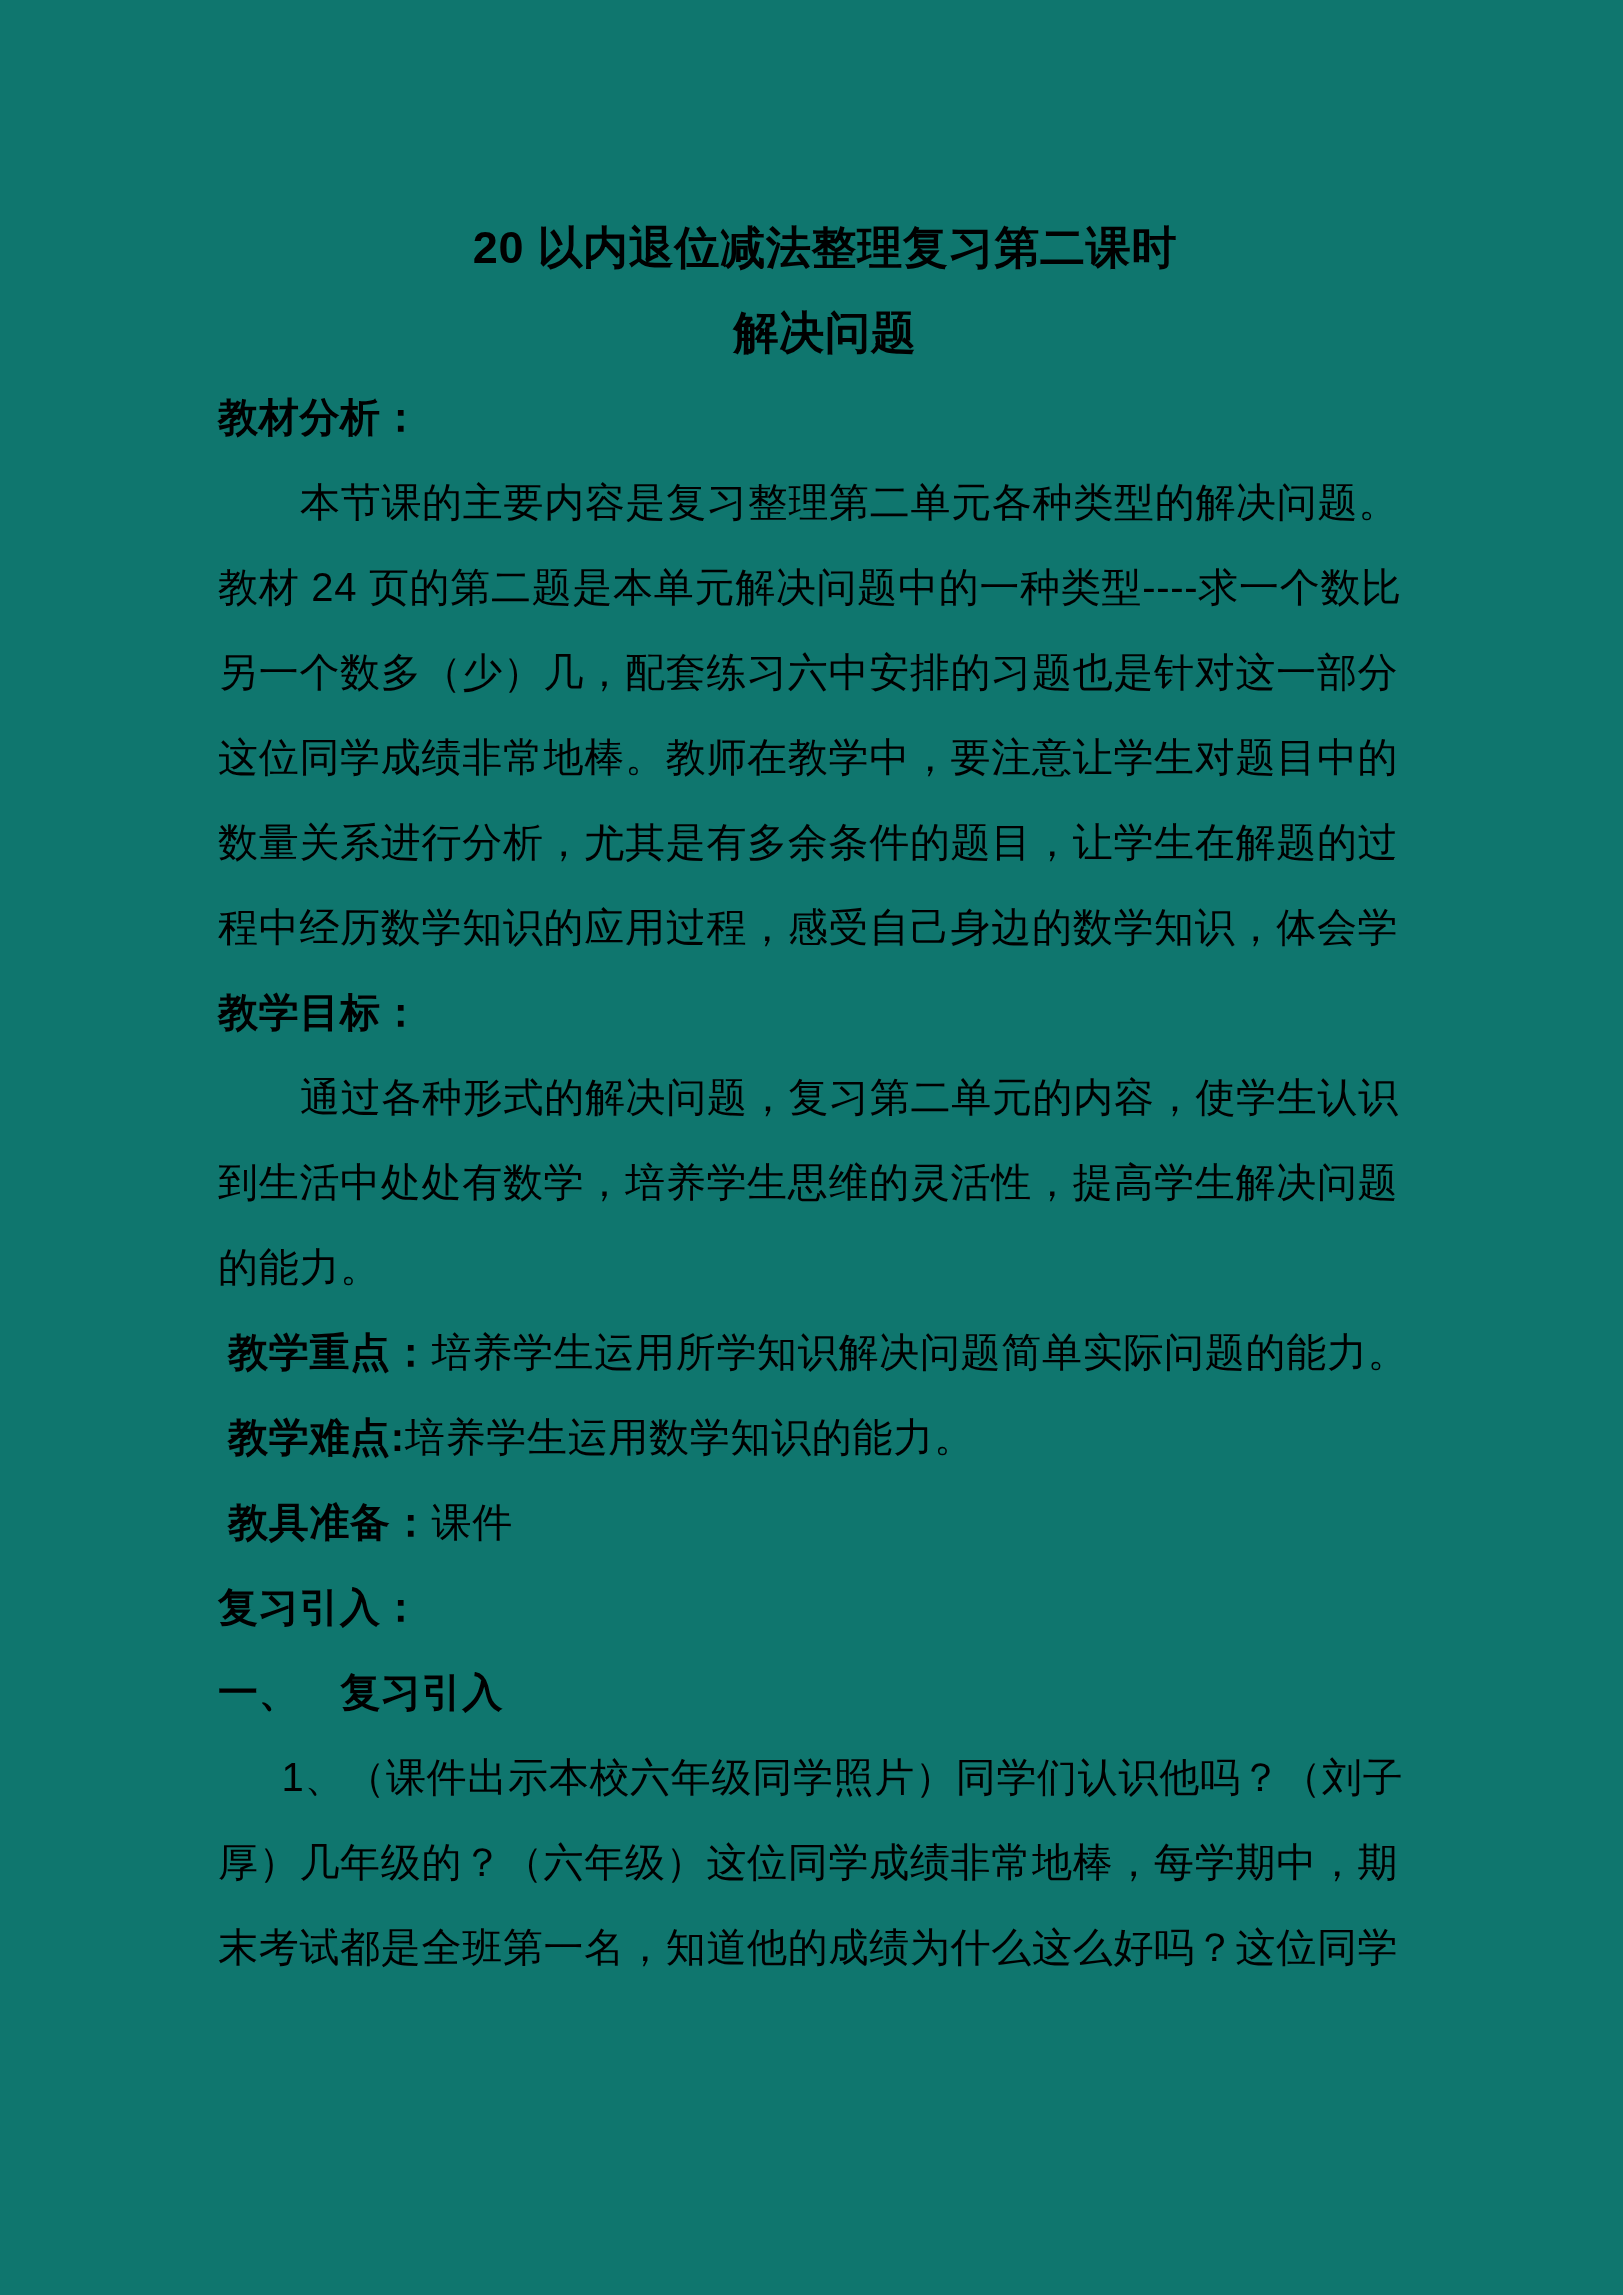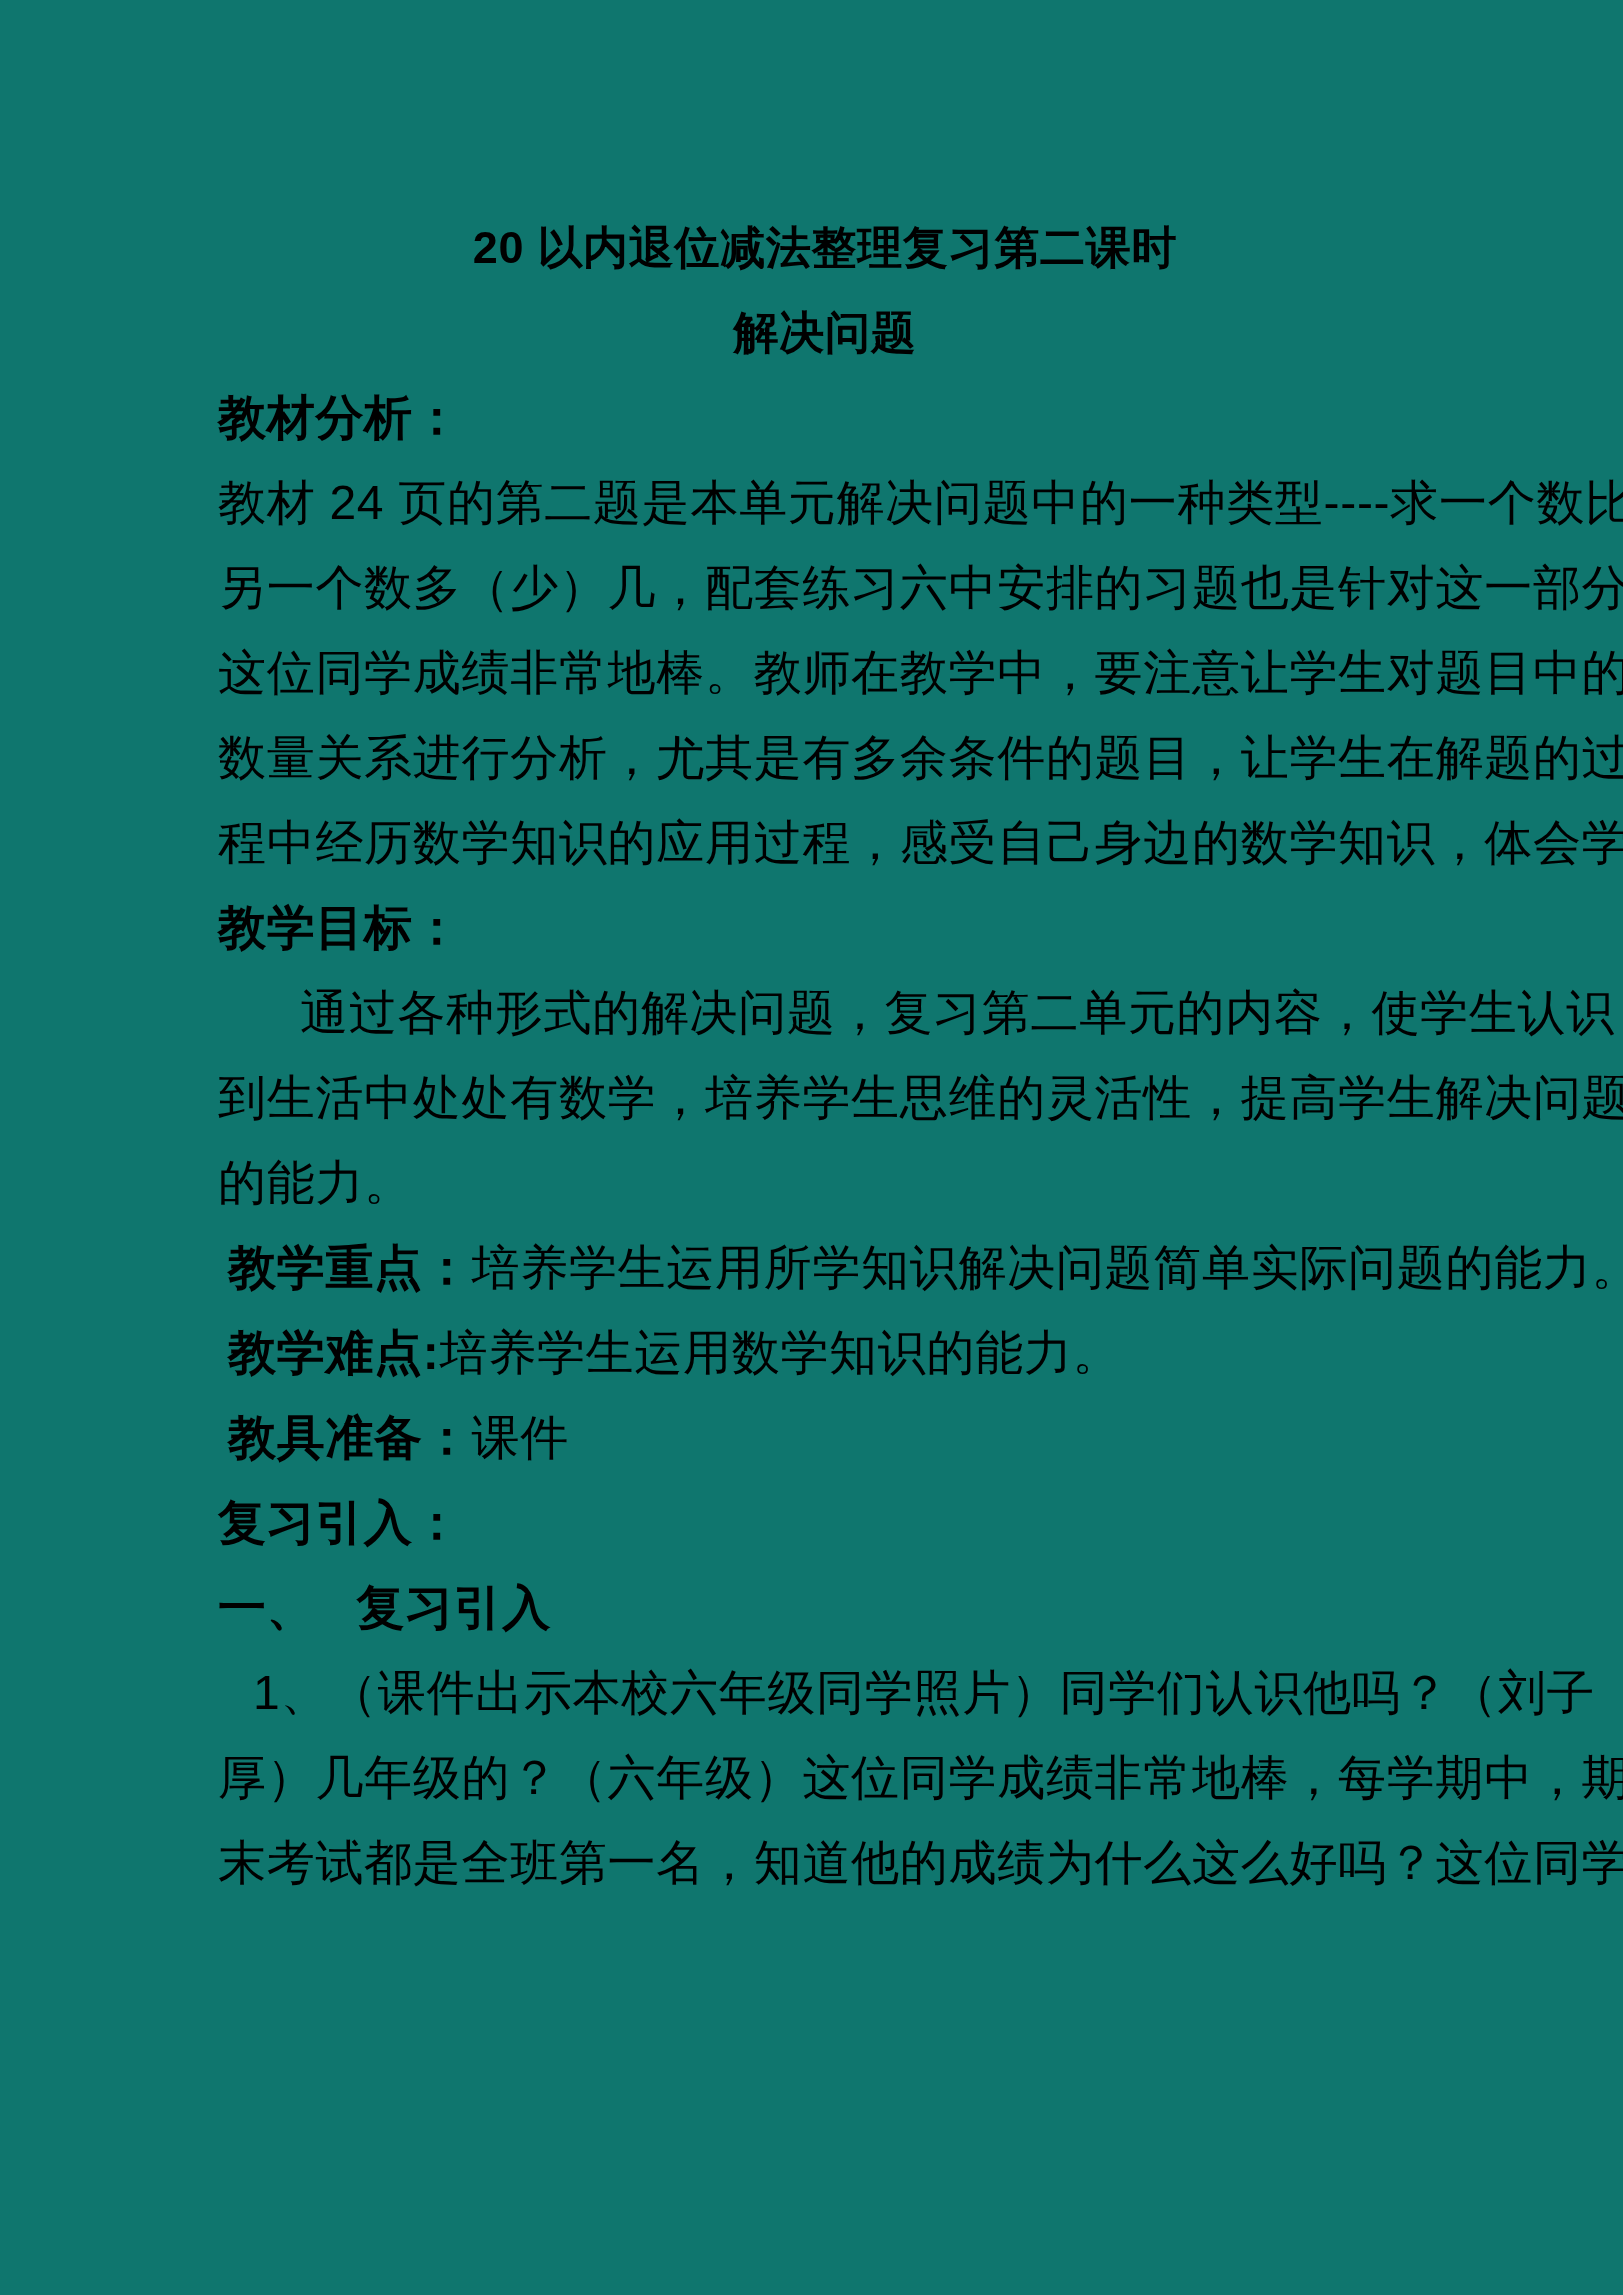--- a/index.html
+++ b/index.html
@@ -14,21 +14,21 @@
     background: #0f766e;
     color: #000000;
     font-family: Liberation Sans, sans-serif;
     box-sizing: border-box;
     padding: 205px 191px 0 218px;
     overflow: hidden;
   }
   .line {
     height: 85px;
     line-height: 85px;
-    font-size: 48px;
+    font-size: 40px;
     white-space: nowrap;
     letter-spacing: 0.7px;
   }
   .title-line {
     font-size: 45px;
     font-weight: bold;
     text-align: center;
   }
   .heading {
     font-weight: bold;
@@ -42,20 +42,21 @@
 </head>
 <body>
 
 <div class="page">
 
   <div class="line title-line">20 以内退位减法整理复习第二课时</div>
   <div class="line title-line">解决问题</div>
 
   <div class="line heading">教材分析：</div>
 
+  <div class="line indent-2em">本节课的主要内容是复习整理第二单元各种类型的解决问题。</div>
   <div class="line">教材 24 页的第二题是本单元解决问题中的一种类型----求一个数比</div>
   <div class="line">另一个数多（少）几，配套练习六中安排的习题也是针对这一部分</div>
   <div class="line">这位同学成绩非常地棒。教师在教学中，要注意让学生对题目中的</div>
   <div class="line">数量关系进行分析，尤其是有多余条件的题目，让学生在解题的过</div>
   <div class="line">程中经历数学知识的应用过程，感受自己身边的数学知识，体会学</div>
 
   <div class="line heading">教学目标：</div>
 
   <div class="line indent-2em">通过各种形式的解决问题，复习第二单元的内容，使学生认识</div>
   <div class="line">到生活中处处有数学，培养学生思维的灵活性，提高学生解决问题</div>

